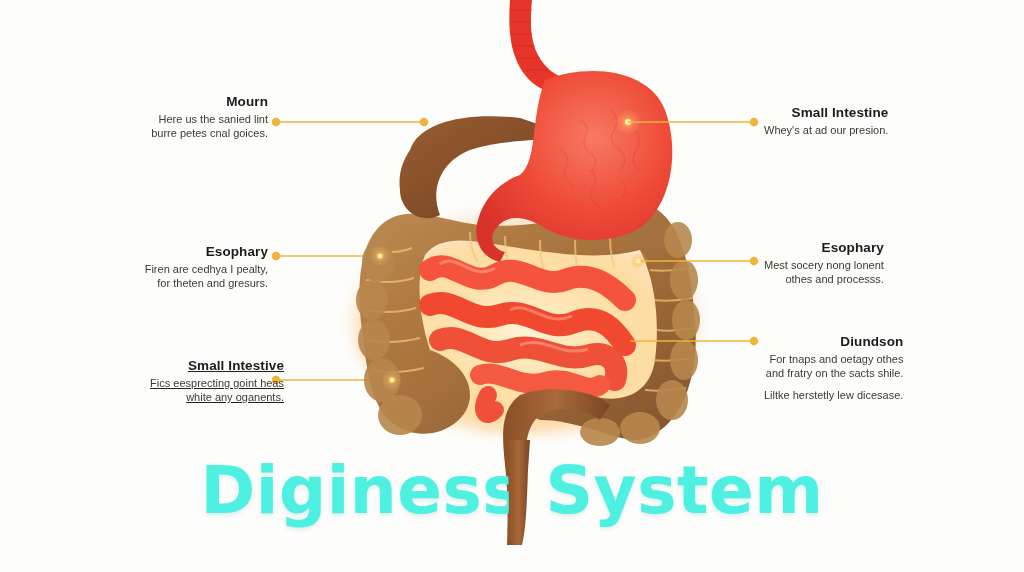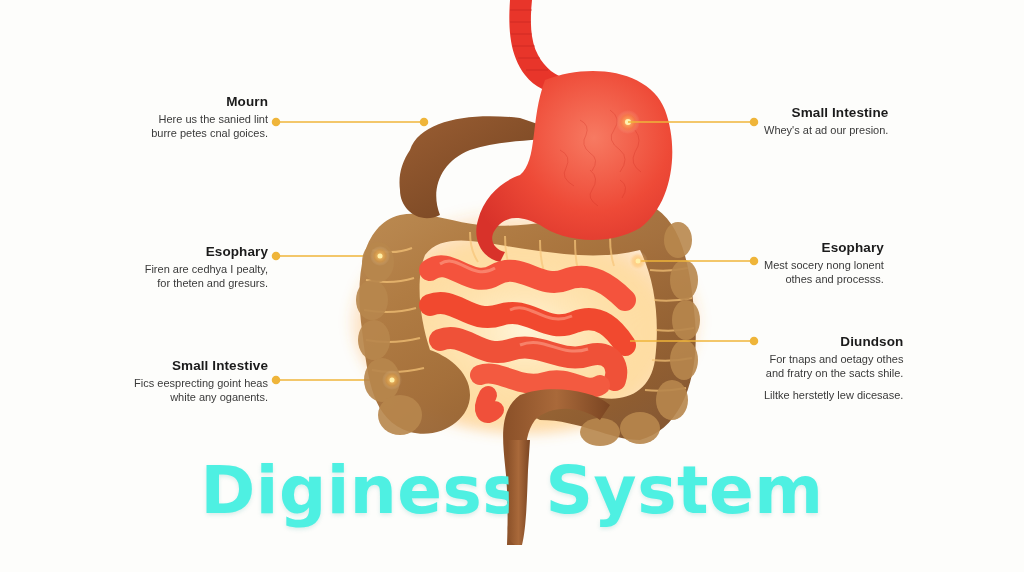--- a/index.html
+++ b/index.html
@@ -219,21 +219,21 @@
   </div>
 
   <div class="label left" style="right: 756px; top: 232px; margin-top: 12px;">
     <div class="title">Esophary</div>
     <div class="desc">
       <div>Firen are cedhya I pealty,</div>
       <div>for theten and gresurs.</div>
     </div>
   </div>
 
-  <div class="label left" style="right: 756px; top: 358px;">
+  <div class="label left" style="right: 740px; top: 358px; text-decoration: underline;">
     <div class="title">Small Intestive</div>
     <div class="desc">
       <div>Fics eesprecting goint heas</div>
       <div>white any oganents.</div>
     </div>
   </div>
 
   <div class="label right" style="left: 764px; top: 105px;">
     <div class="title">Small Intestine</div>
     <div class="desc">

